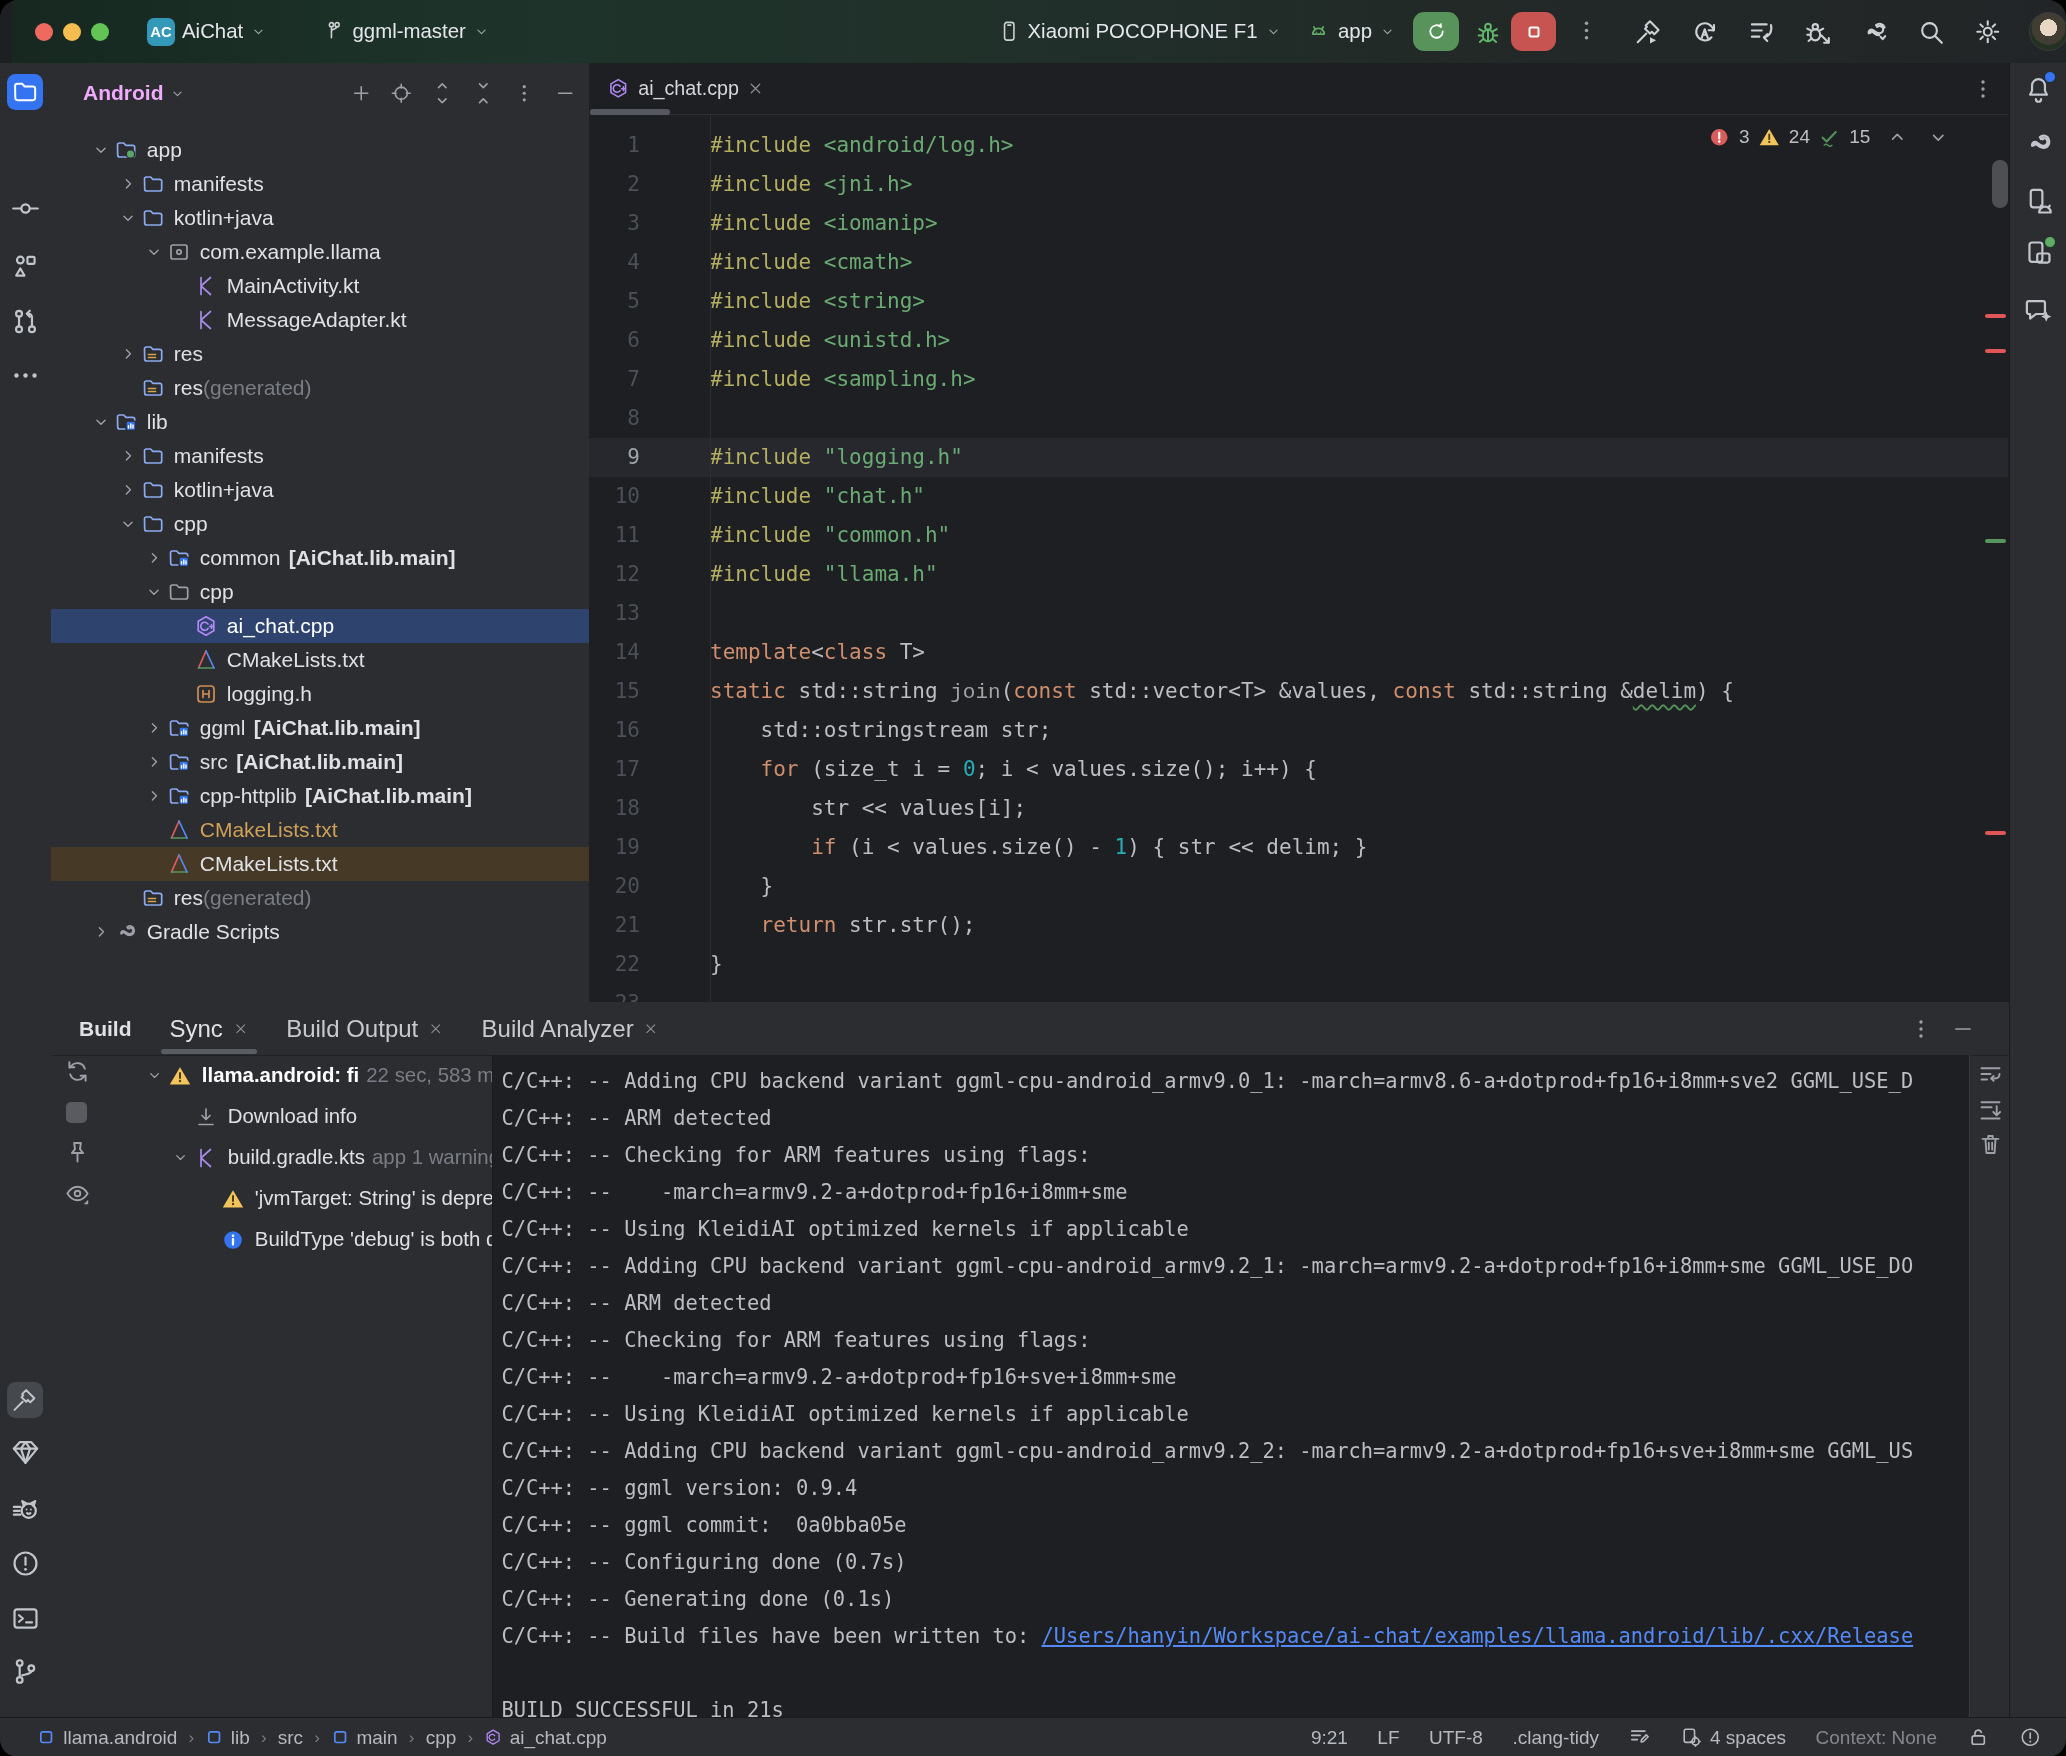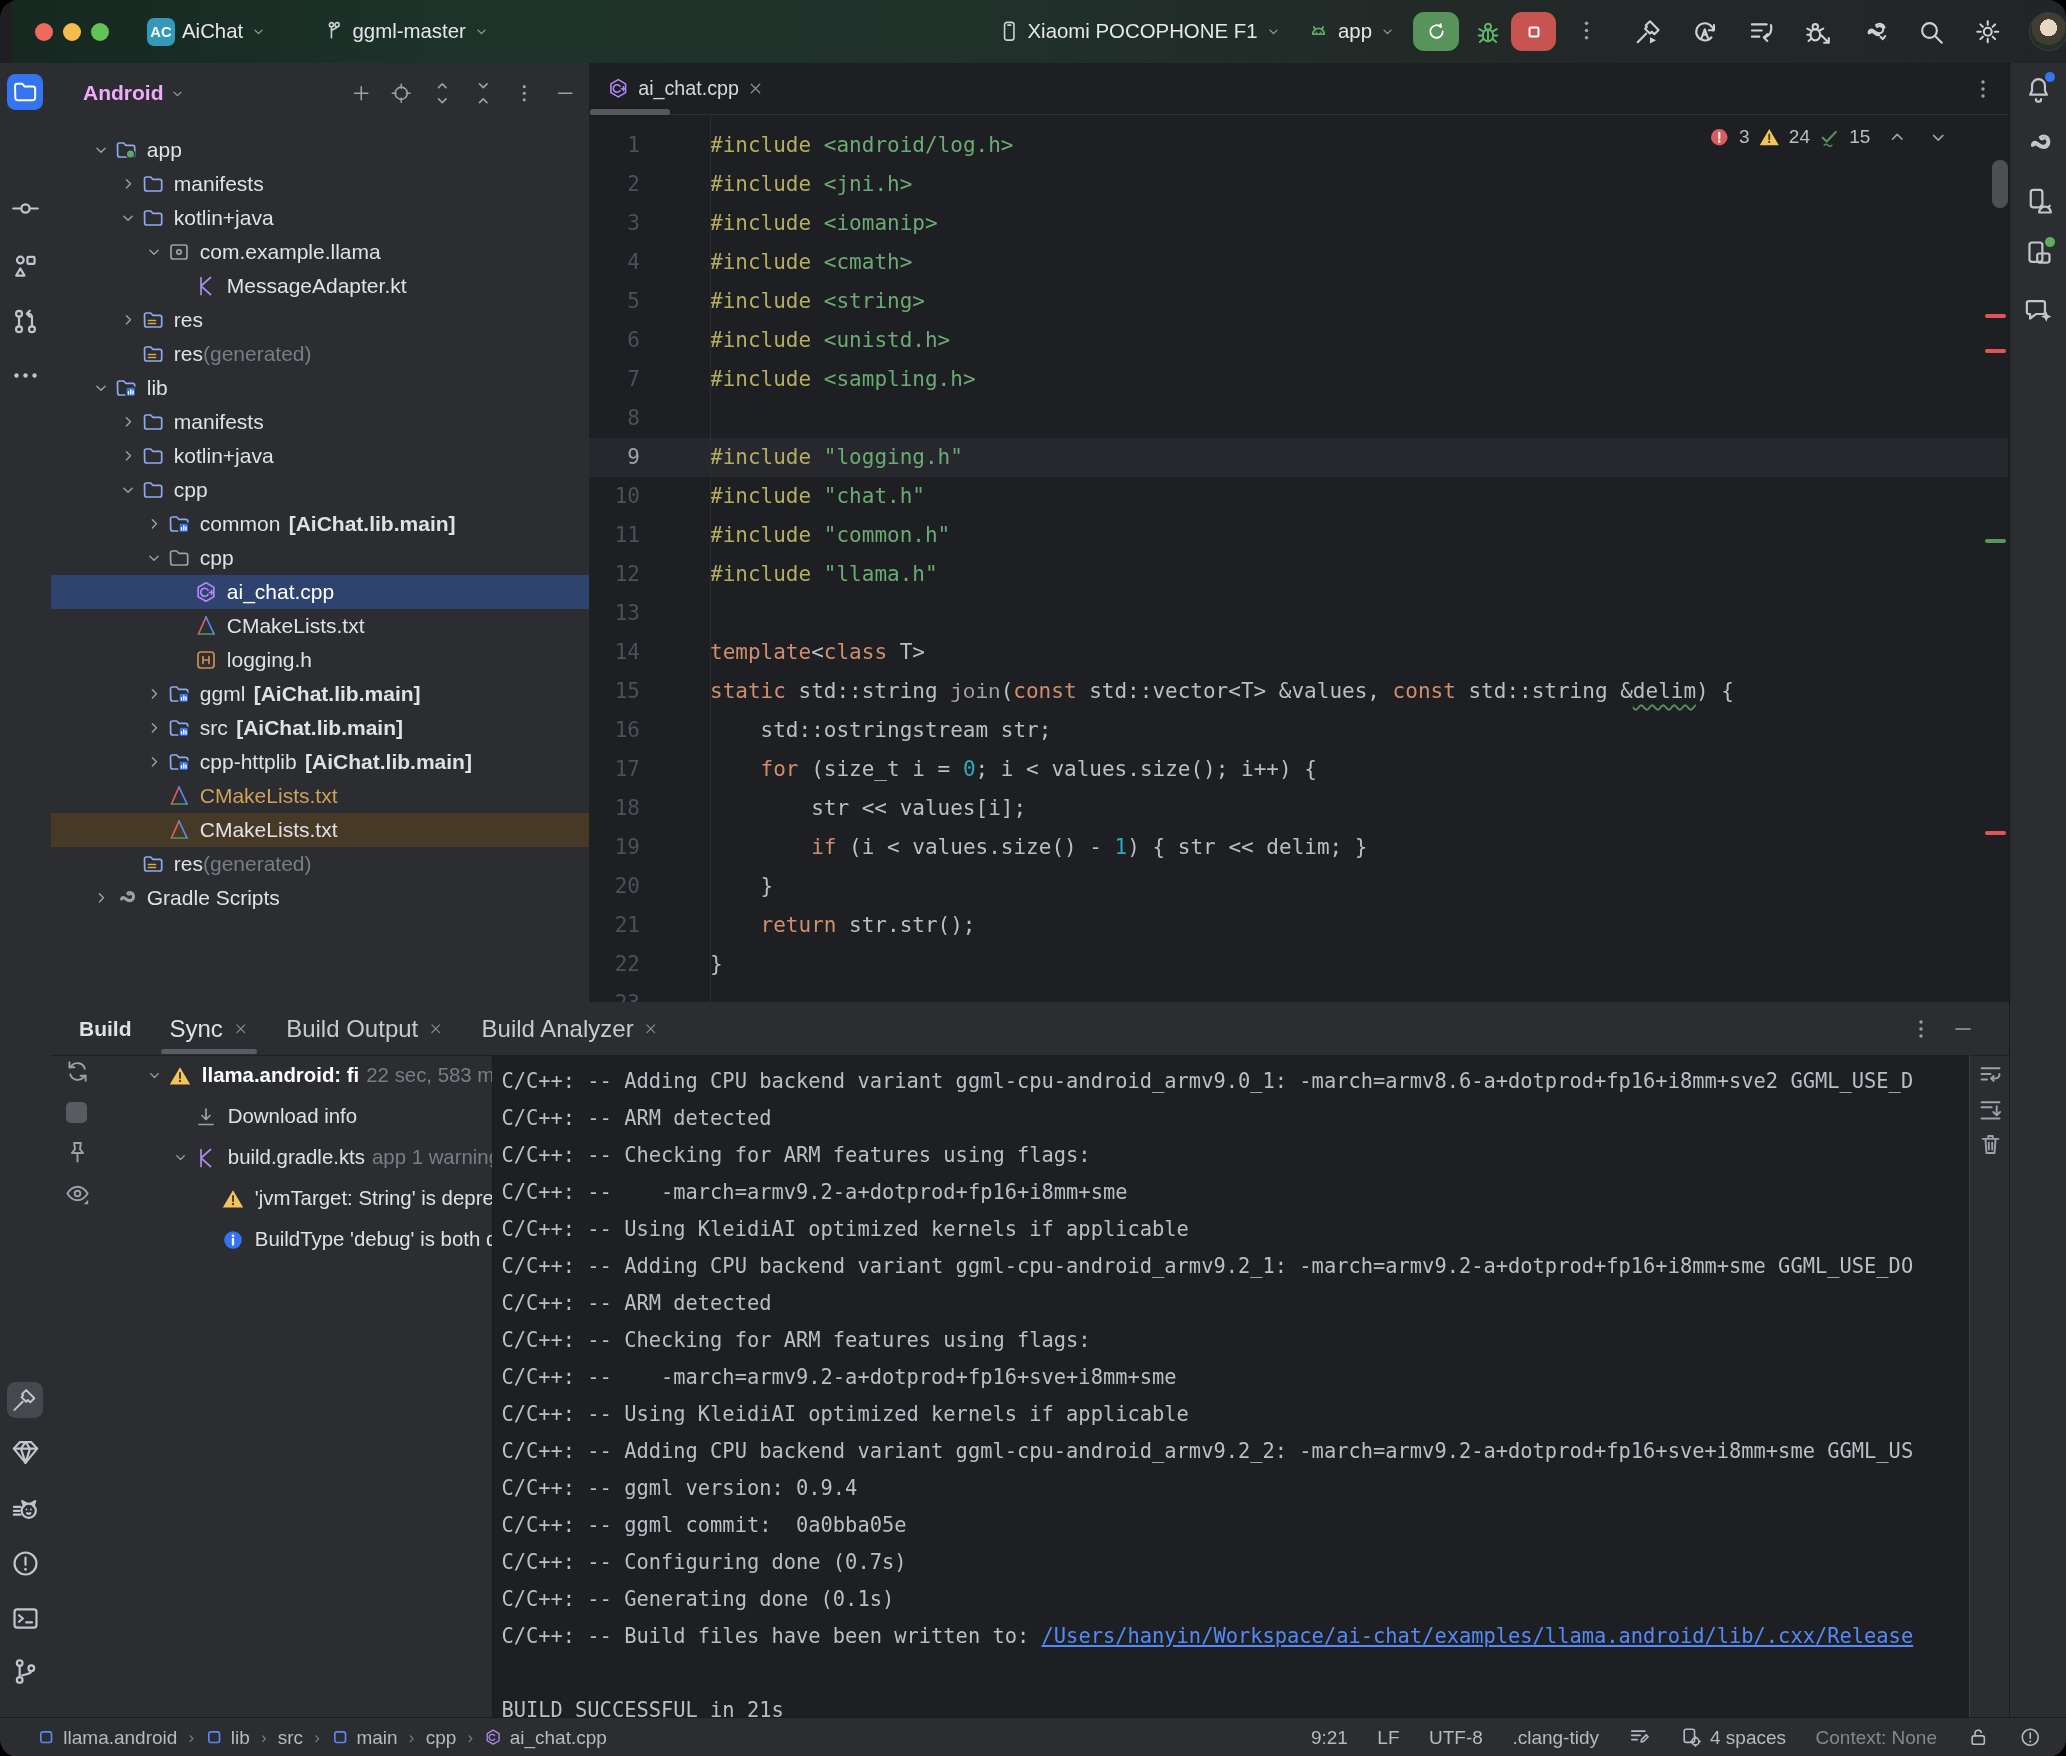--- a/index.html
+++ b/index.html
@@ -377,20 +377,27 @@
               <rect x="4" y="5" width="16" height="14" rx="2"></rect>
               <circle cx="12" cy="12" r="2.2"></circle>
             </svg></span>
           <span class="tlabel">com.example.llama</span>
         </div>
         <div class="trow" style="padding-left: 118px;">
           <span class="icn chevslot"></span>
           <span class="icn ticon" style="color: rgb(168, 138, 232);"><svg viewBox="0 0 24 24" fill="none" stroke="currentColor" stroke-width="1.7" stroke-linecap="round" stroke-linejoin="round">
               <path d="M7 3.5v17M7 12l9.5-8.5M7 12l9.5 8.5"></path>
             </svg></span>
+          <span class="tlabel">MainActivity.kt</span>
+        </div>
+        <div class="trow" style="padding-left: 118px;">
+          <span class="icn chevslot"></span>
+          <span class="icn ticon" style="color: rgb(168, 138, 232);"><svg viewBox="0 0 24 24" fill="none" stroke="currentColor" stroke-width="1.7" stroke-linecap="round" stroke-linejoin="round">
+              <path d="M7 3.5v17M7 12l9.5-8.5M7 12l9.5 8.5"></path>
+            </svg></span>
           <span class="tlabel">MessageAdapter.kt</span>
         </div>
         <div class="trow" style="padding-left: 65px;">
           <span class="icn chevslot"><svg viewBox="0 0 24 24" fill="none" stroke="currentColor" stroke-width="1.7" stroke-linecap="round" stroke-linejoin="round">
               <path d="M10 7l5 5-5 5"></path>
             </svg></span>
           <span class="icn ticon" style="color: rgb(140, 170, 240);"><svg viewBox="0 0 24 24" fill="none" stroke="currentColor" stroke-width="1.7" stroke-linecap="round" stroke-linejoin="round">
               <path d="M3.5 7a2 2 0 0 1 2-2h4.2l2 2.3h7a2 2 0 0 1 2 2V17a2 2 0 0 1-2 2h-13a2 2 0 0 1-2-2z"></path>
               <path d="M7.5 12.5h7M7.5 15.5h7" stroke="#d5a54a"></path>
             </svg></span>

